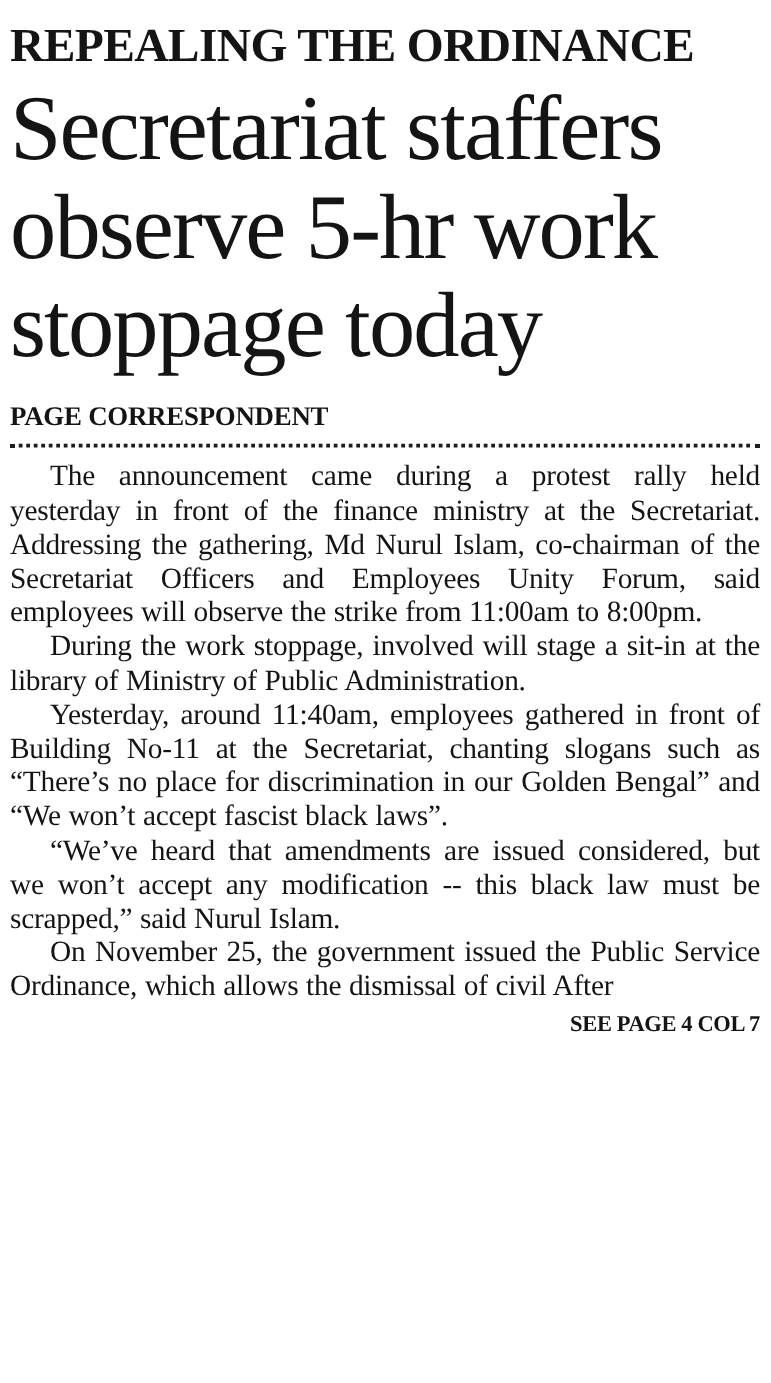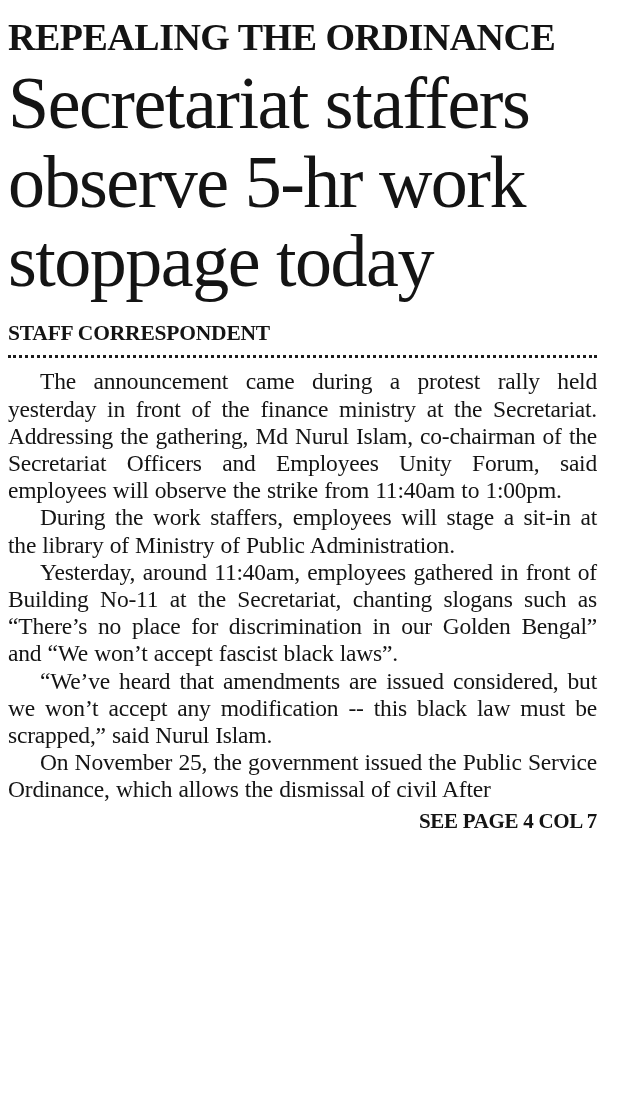--- a/index.html
+++ b/index.html
@@ -9,21 +9,21 @@
   }
   body {
     width: 617px;
     height: 1106px;
     overflow: hidden;
     color: #141414;
     font-family: "Liberation Serif", "DejaVu Serif", serif;
     -webkit-font-smoothing: antialiased;
   }
   .article {
-    padding: 0 20px 0 8px;
+    padding: 0 9px 0 8px;
     box-sizing: border-box;
     width: 617px;
   }
   .kicker {
     margin-top: 17px;
     font-size: 38px;
     line-height: 1.1;
     font-weight: 700;
     letter-spacing: -0.5px;
     white-space: nowrap;
@@ -57,41 +57,41 @@
     text-indent: 32px;
     letter-spacing: -0.2px;
     word-spacing: 0.5px;
   }
   .body-text p.first {
     text-indent: 0;
   }
   .continuation {
     margin-top: 5px;
     text-align: right;
-    font-size: 21px;
+    font-size: 18px;
     font-weight: 700;
     letter-spacing: -0.3px;
   }
 </style>
 </head>
 <body>
 
 <div class="article">
 
   <div class="kicker">REPEALING THE ORDINANCE</div>
 
   <h1 class="headline">Secretariat staffers observe 5-hr work stoppage today</h1>
 
-  <div class="byline">STAFF CORRESPONDENT</div>
+  <div class="byline">PAGE CORRESPONDENT</div>
 
   <div class="dotted-rule"></div>
 
   <div class="body-text">
-    <p>The announcement came during a protest rally held yesterday in front of the finance ministry at the Secretariat. Addressing the gathering, Md Nurul Islam, co-chairman of the Secretariat Officers and Employees Unity Forum, said employees will observe the strike from 11:40am to 1:00pm.</p>
-    <p>During the work staffers, employees will stage a sit-in at the library of Ministry of Public Administration.</p>
+    <p>The announcement came during a protest rally held yesterday in front of the finance ministry at the Secretariat. Addressing the gathering, Md Nurul Islam, co-chairman of the Secretariat Officers and Employees Unity Forum, said employees will observe the strike from 11:00am to 8:00pm.</p>
+    <p>During the work stoppage, involved will stage a sit-in at the library of Ministry of Public Administration.</p>
     <p>Yesterday, around 11:40am, employees gathered in front of Building No-11 at the Secretariat, chanting slogans such as “There’s no place for discrimination in our Golden Bengal” and “We won’t accept fascist black laws”.</p>
     <p>“We’ve heard that amendments are issued considered, but we won’t accept any modification -- this black law must be scrapped,” said Nurul Islam.</p>
     <p>On November 25, the government issued the Public Service Ordinance, which allows the dismissal of civil After</p>
   </div>
 
   <div class="continuation">SEE PAGE 4 COL 7</div>
 
 </div>
 
 </body></html>

